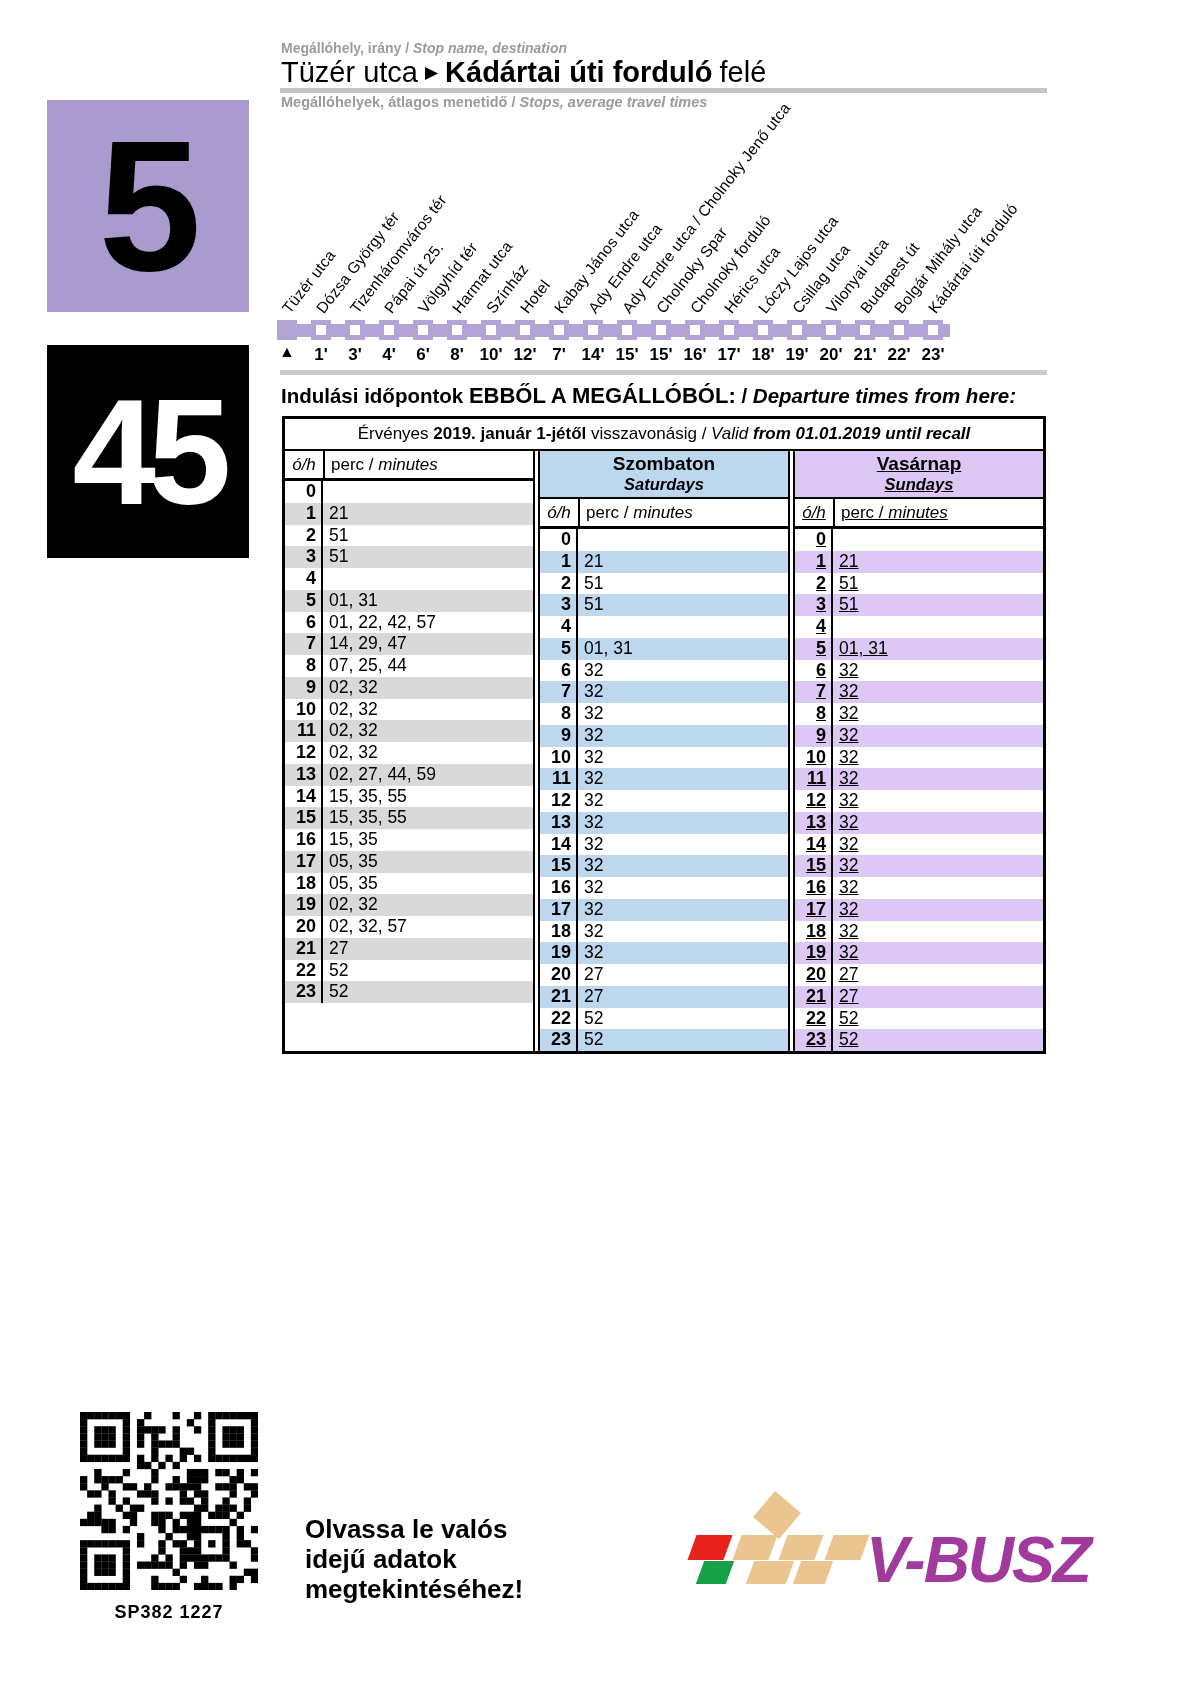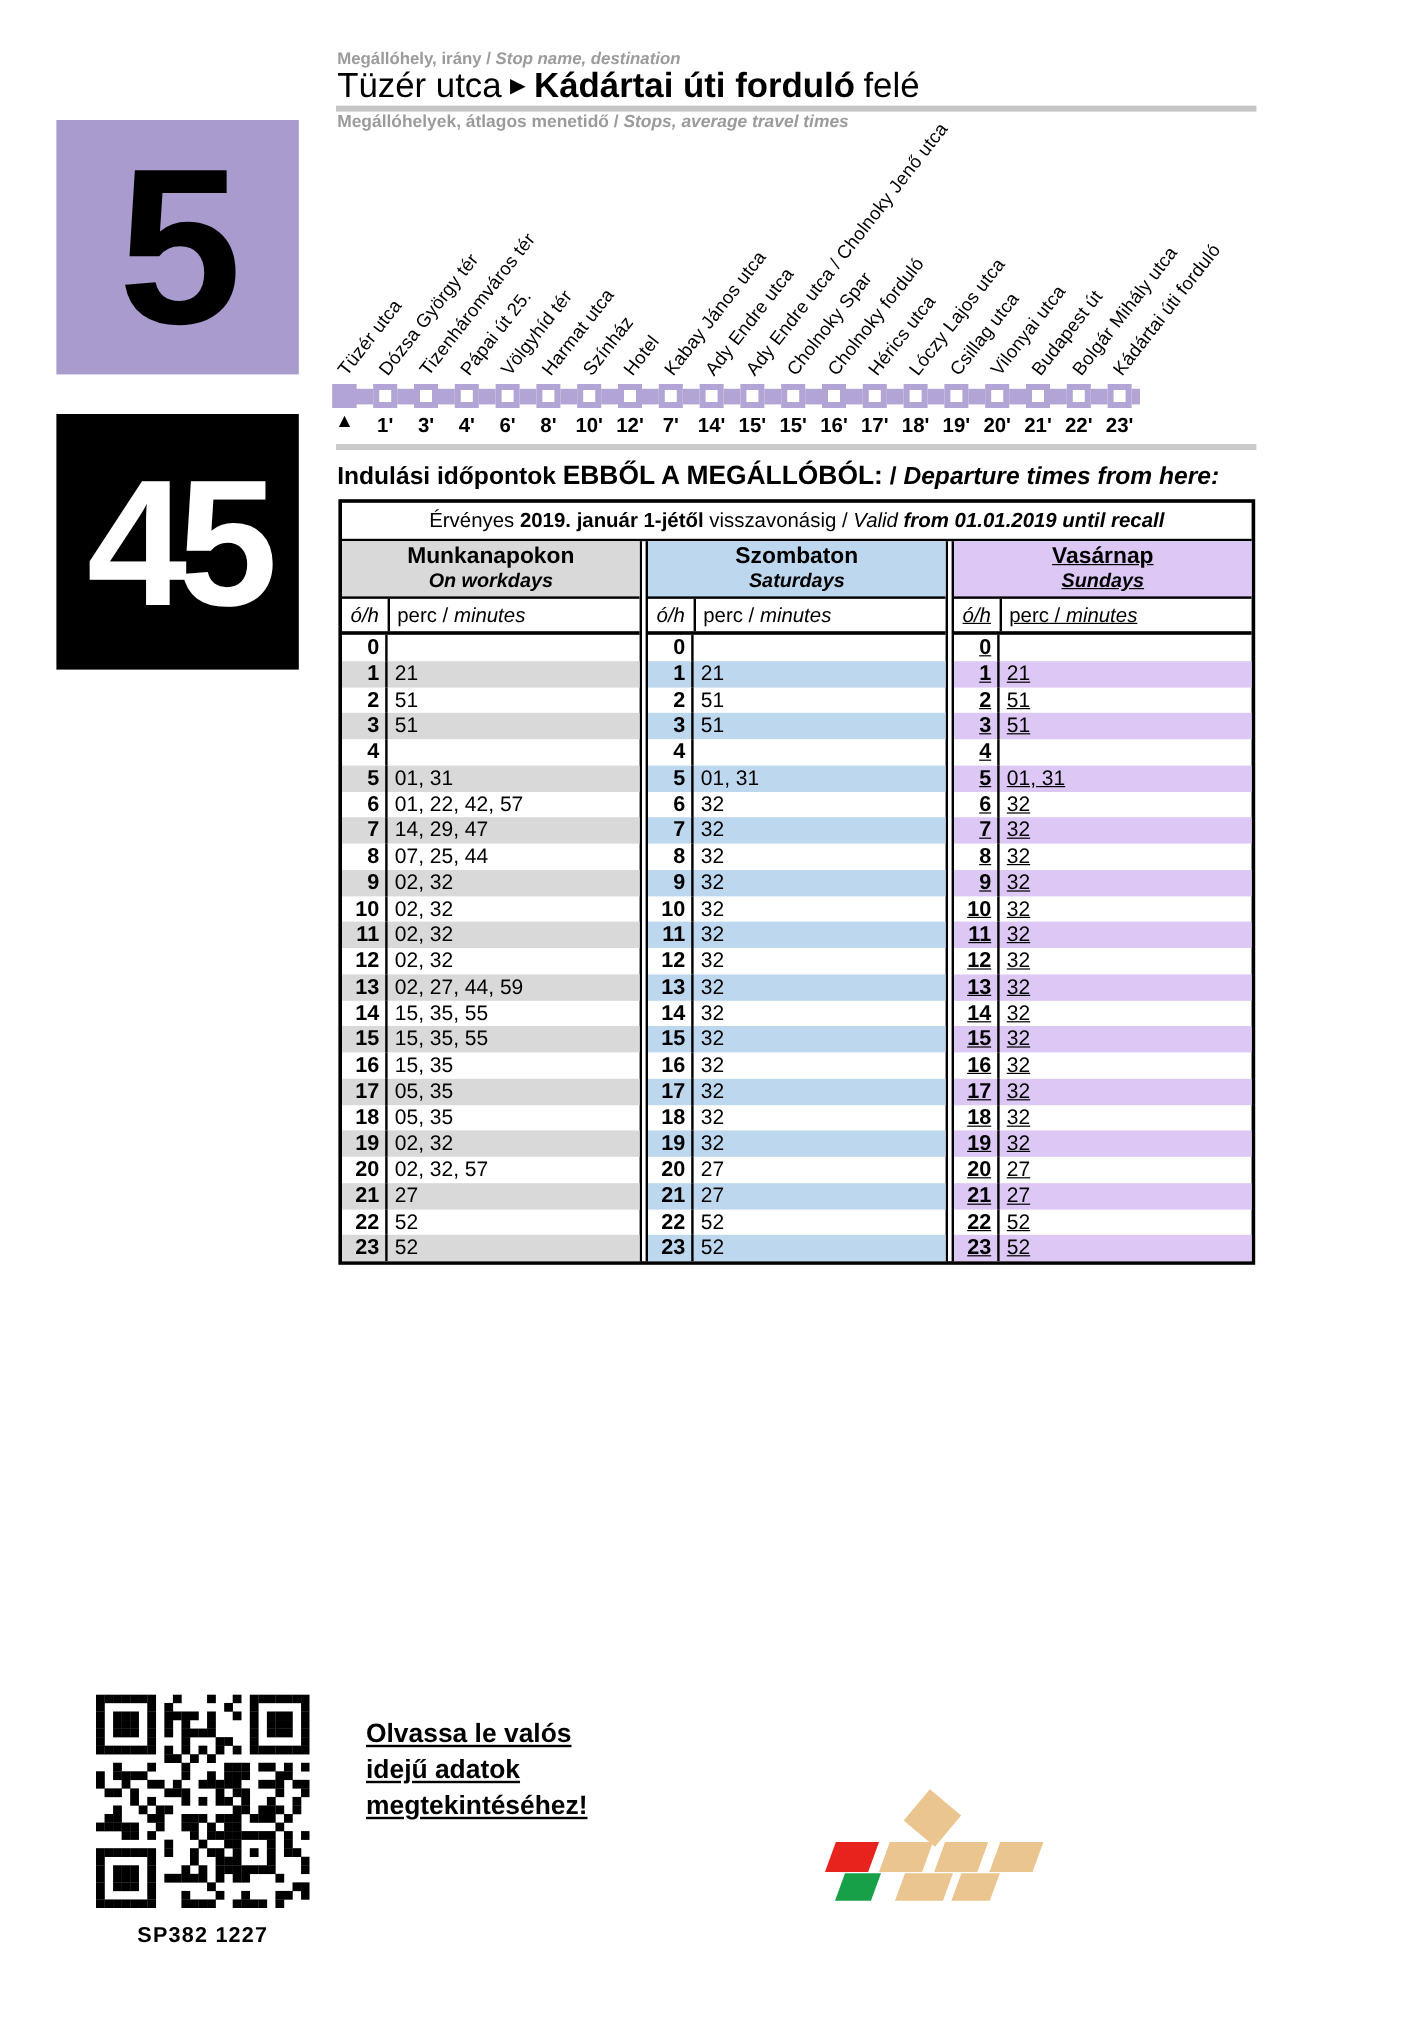--- a/index.html
+++ b/index.html
@@ -65,21 +65,21 @@
   .g-min-h{padding-left:6px;flex:1;}
   .g-min-h em{font-style:italic;}
   .g-row{display:flex;height:21.75px;line-height:21.75px;}
   .g-hour{width:38px;flex:none;text-align:right;padding-right:5px;box-sizing:border-box;
           border-right:2.5px solid #000;font-weight:700;font-size:18px;}
   .g-min{flex:1;padding-left:6px;font-size:17.5px;white-space:nowrap;overflow:hidden;}
 
   
   .qr{position:absolute;left:80px;top:1412px;}
   .qr-caption{position:absolute;left:80px;top:1602px;width:178px;text-align:center;font-size:18px;font-weight:700;letter-spacing:1px;}
-  .cta{position:absolute;left:305px;top:1430px;font-size:22px;font-weight:700;line-height:30px;text-decoration:underline;}
+  .cta{position:absolute;left:305px;top:1514px;font-size:26px;font-weight:700;line-height:30px;}
   .tile{position:absolute;}
   .skew{transform:skewX(-20deg);}
   .t-red{background:#e8231e;}
   .t-green{background:#18a049;}
   .t-tan{background:#eac58f;}
   .brand{position:absolute;left:866px;top:1528px;font-size:64px;font-weight:700;font-style:italic;
          color:#a03a9c;line-height:1;letter-spacing:-2px;white-space:nowrap;}
   .tagline{position:absolute;left:648px;top:1590px;width:404px;text-align:center;
            font-family:"Liberation Serif",serif;font-style:italic;font-size:21px;color:#a03a9c;letter-spacing:1.5px;white-space:nowrap;}
 </style>
@@ -208,24 +208,20 @@
     </div>
 
   <div class="rule rule2"></div>
 
   <div class="dep-title"><span class="hu-lead">Indulási időpontok </span><span class="hu-emph">EBBŐL A MEGÁLLÓBÓL:</span><span class="sep"> / </span><span class="en">Departure times from here:</span></div>
 
   <div class="tt">
     <div class="tt-valid"><span>Érvényes </span><span class="b">2019. január 1-jétől</span><span> visszavonásig</span><span> / </span><span class="i">Valid </span><span class="bi">from 01.01.2019 until recall</span></div>
     <div class="tt-groups">
         <div class="tt-group g0">
-          <div class="g-head" style="background: rgb(217, 217, 217);">
-            <div class="hu">Munkanapokon</div>
-            <div class="en">On workdays</div>
-          </div>
           <div class="g-sub">
             <div class="g-hour-h">ó/h</div>
             <div class="g-min-h"><span>perc</span><span> / </span><em>minutes</em></div>
           </div>
           <div class="g-row">
             <div class="g-hour">0</div>
             <div class="g-min"></div>
           </div>
           <div class="g-row" style="background: rgb(217, 217, 217);">
             <div class="g-hour">1</div>
@@ -842,14 +838,15 @@
 
   <div class="tile t-tan" style="left:760px;top:1498px;width:34px;height:34px;transform:rotate(40deg);"></div>
   <div class="tile t-red skew" style="left:692px;top:1535px;width:36px;height:25px;"></div>
   <div class="tile t-tan skew" style="left:737px;top:1535px;width:36px;height:25px;"></div>
   <div class="tile t-tan skew" style="left:783px;top:1535px;width:36px;height:25px;"></div>
   <div class="tile t-tan skew" style="left:829px;top:1535px;width:36px;height:25px;"></div>
   <div class="tile t-green skew" style="left:700px;top:1561px;width:30px;height:23px;"></div>
   <div class="tile t-tan skew" style="left:750px;top:1561px;width:40px;height:23px;"></div>
   <div class="tile t-tan skew" style="left:797px;top:1561px;width:32px;height:23px;"></div>
 
+  <div class="brand">V-BUSZ</div>
 
 </div>
 
 </body></html>

